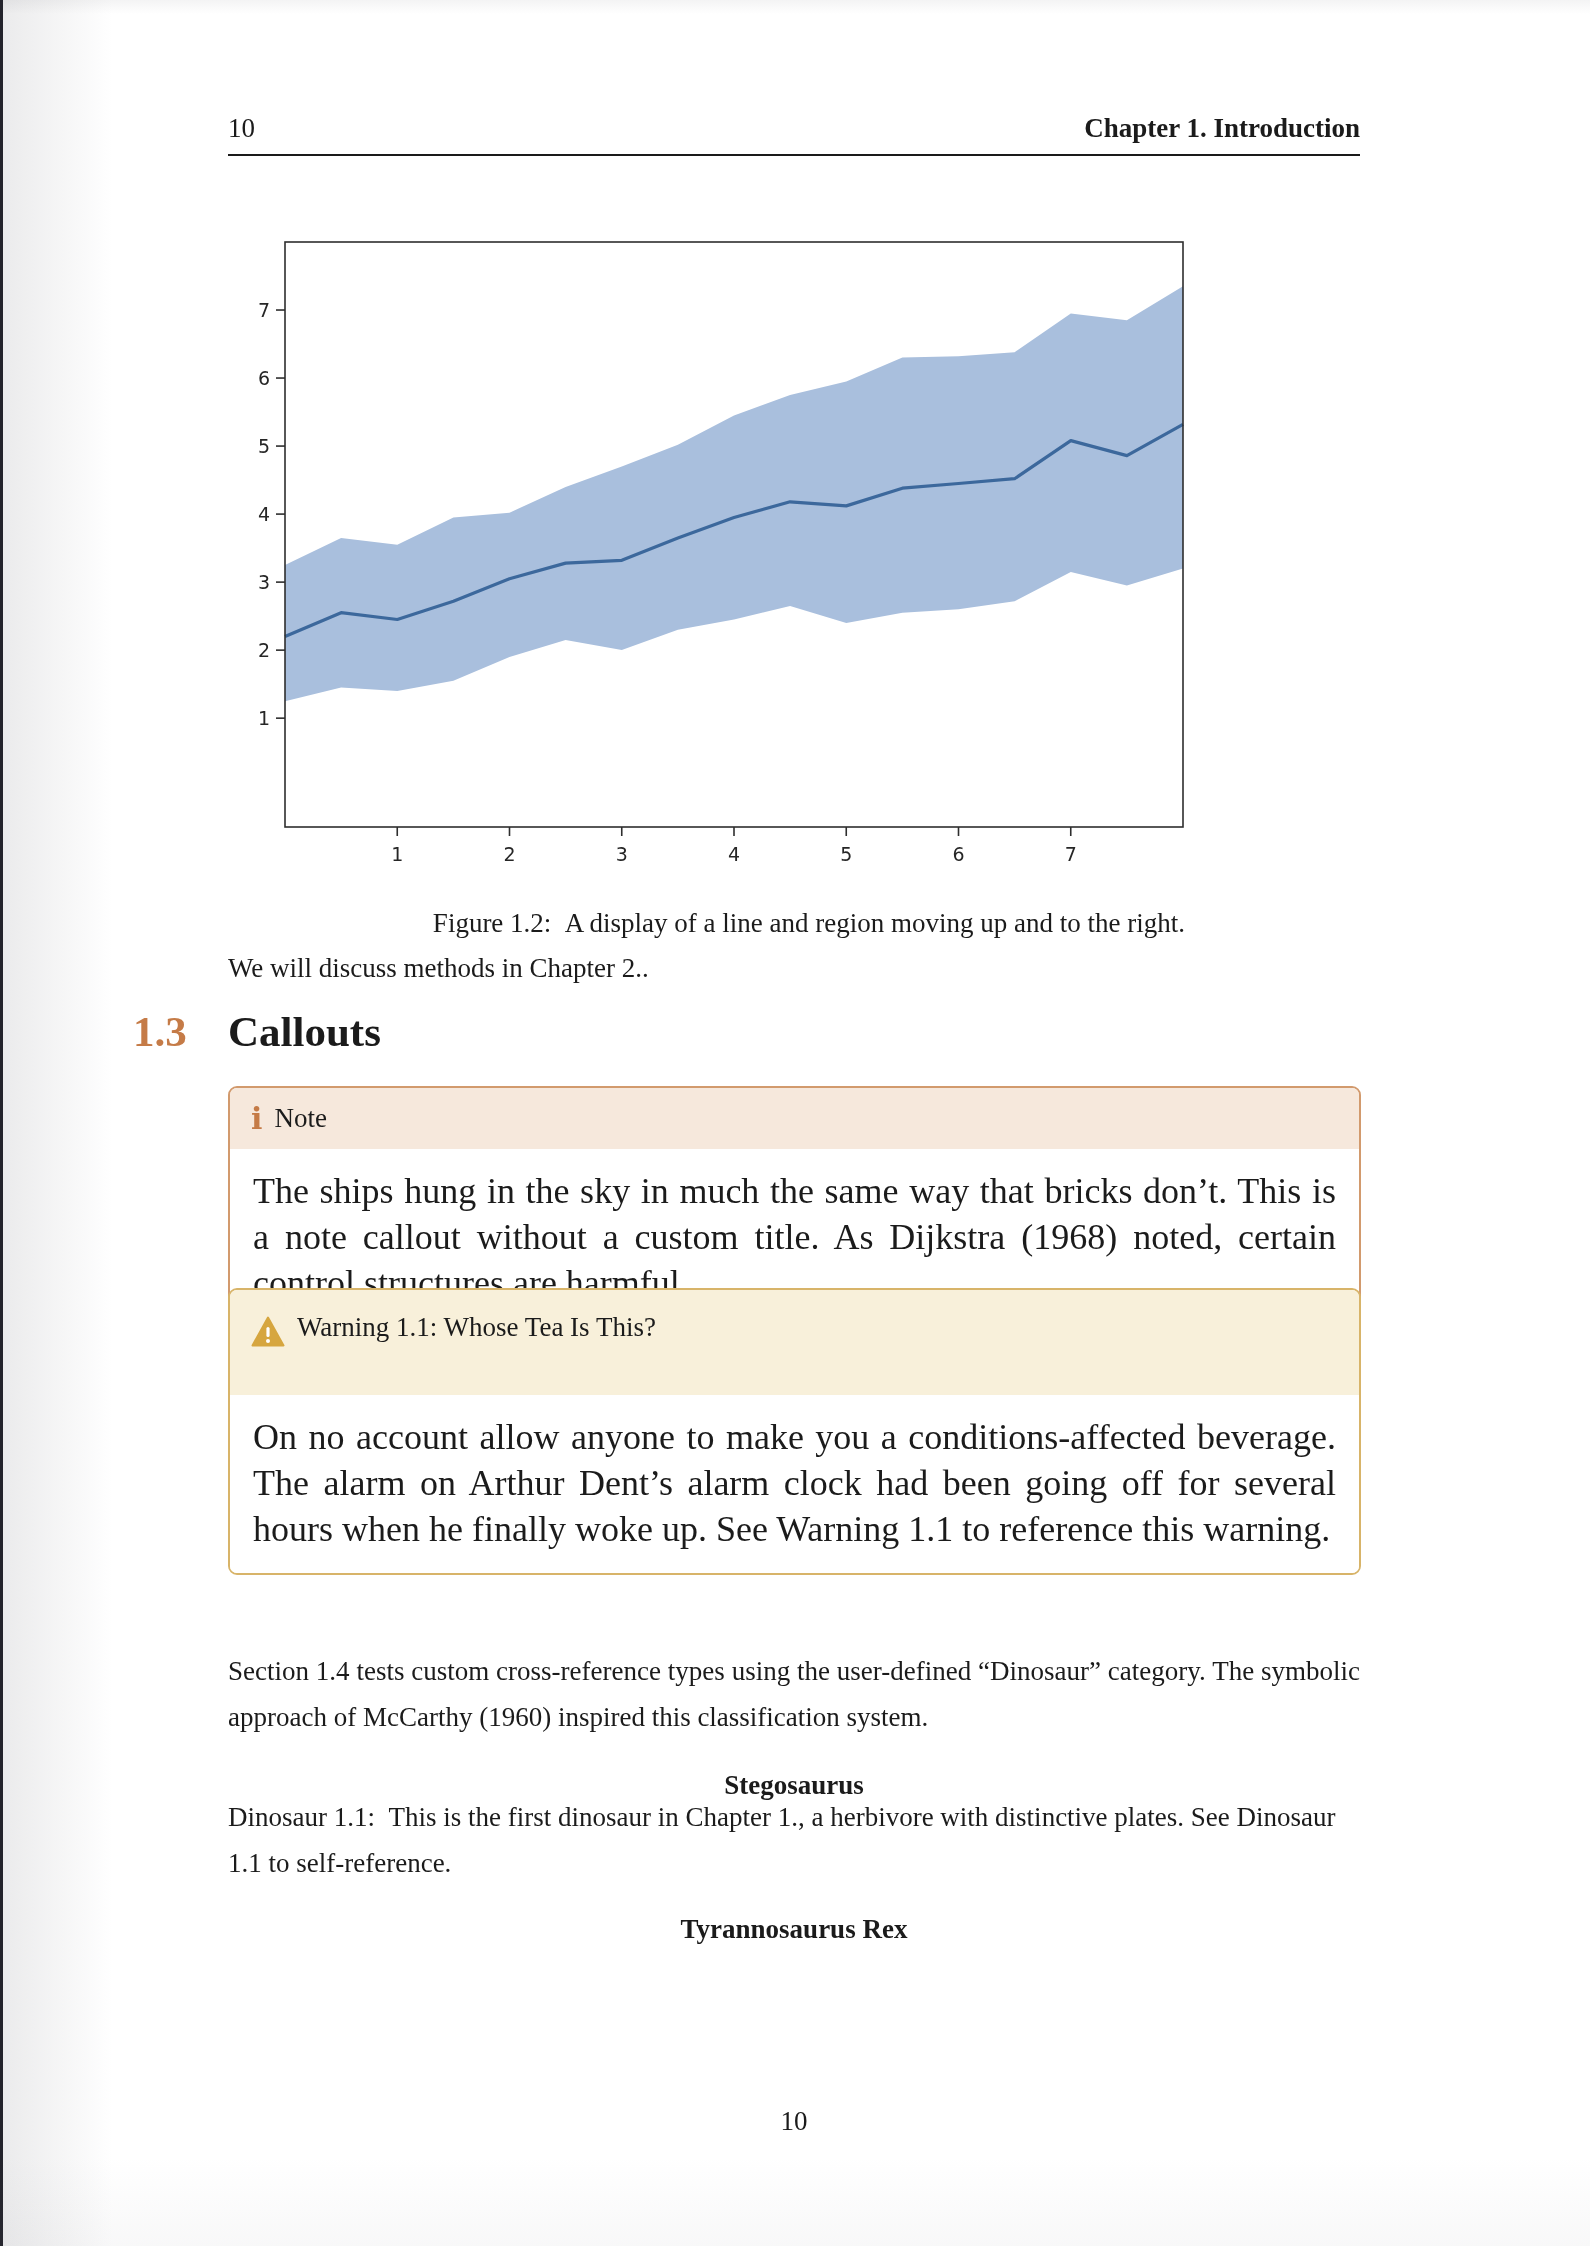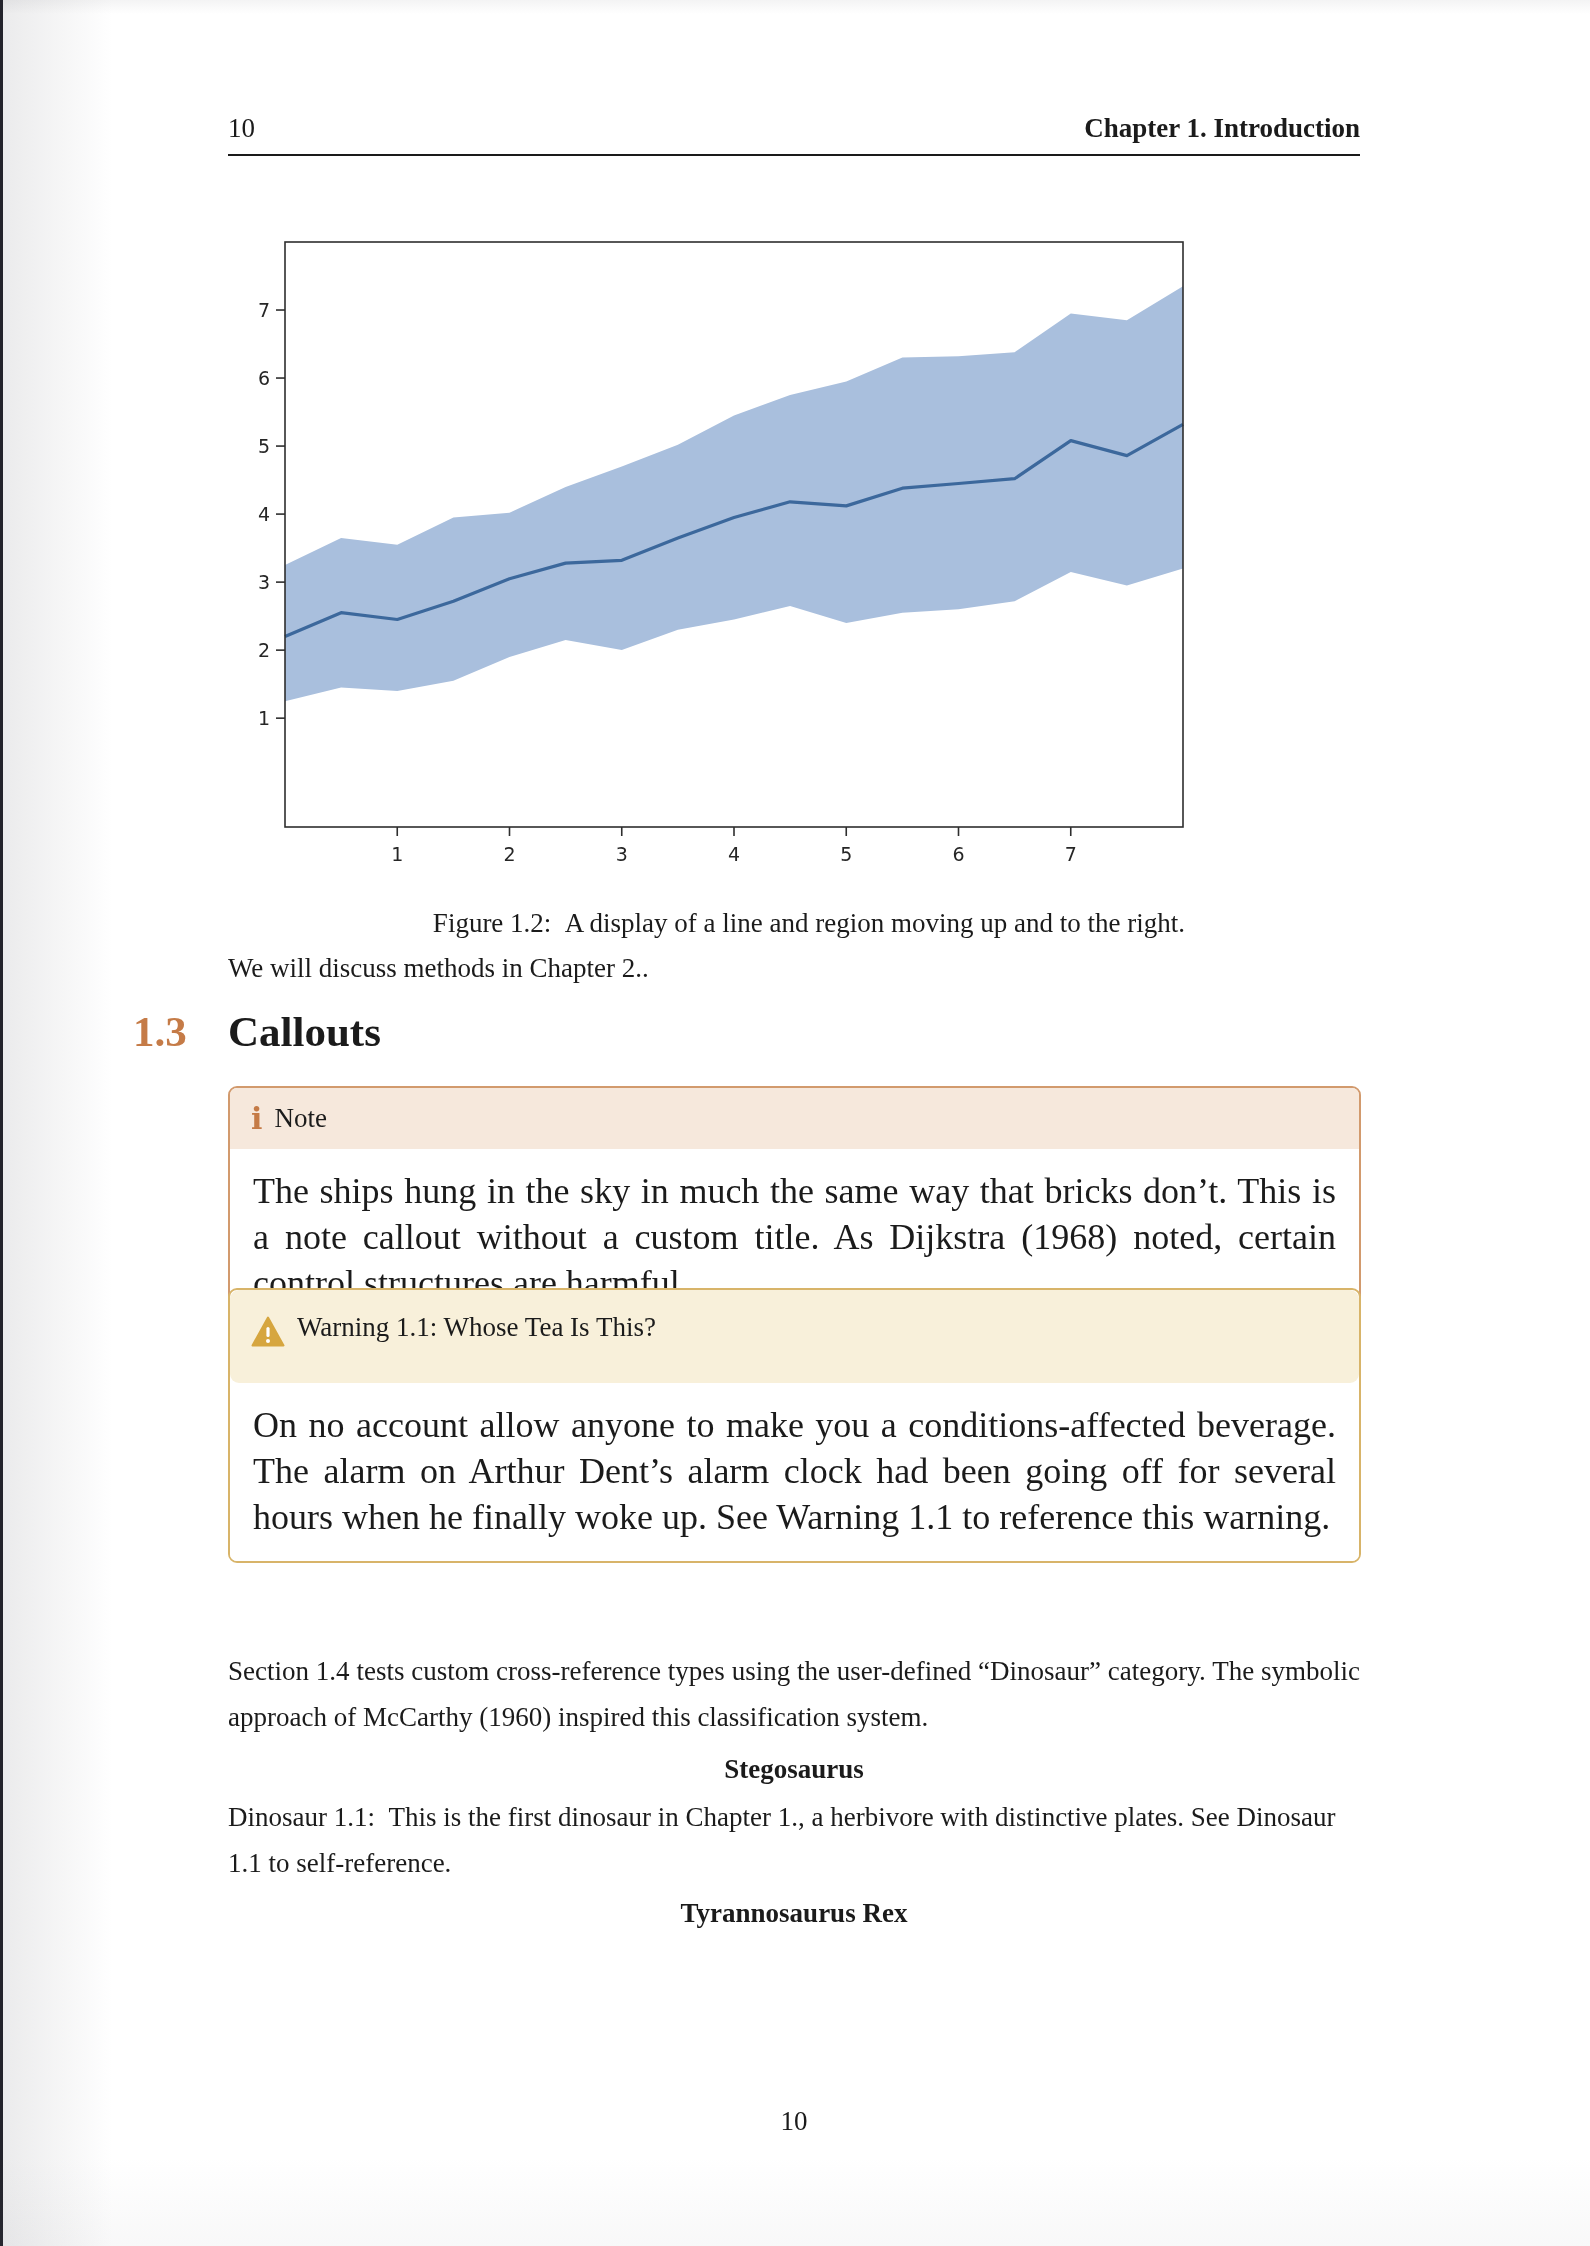--- a/index.html
+++ b/index.html
@@ -46,40 +46,40 @@
     position:absolute;left:228px;width:1133px;box-sizing:border-box;
     border-radius:9px;background:#fff;overflow:hidden;
   }
   #callout-note{top:1086px;border:2px solid var(--note-border,#d29a6d);}
   #callout-warning{top:1288px;border:2px solid var(--warning-border,#d8b469);}
   .callout-header{
     display:flex;align-items:center;gap:12px;
     font-size:27px;padding:15px 21px;
   }
   #callout-note .callout-header{background:var(--note-header-bg,#f6e8dc);}
-  #callout-warning .callout-header{background:var(--warning-header-bg,#f8f0da);padding:22px 21px 36px 21px;align-items:flex-start;border-radius:9px;}
+  #callout-warning .callout-header{background:var(--warning-header-bg,#f8f0da);padding:22px 21px 48px 21px;align-items:flex-start;}
   .callout-body{
     font-size:36px;line-height:46px;text-align:justify;
     padding:19px 23px 21px 23px;background:#fff;
   }
   .info-glyph{
     font-family:"DejaVu Serif", serif;font-weight:bold;font-style:normal;
     color:var(--accent,#c57b47);font-size:30px;line-height:1;
   }
   .warn-svg{width:34px;height:31px;flex:0 0 auto;margin-top:4px;}
 
   .body-par{
     position:absolute;left:228px;width:1132px;
     font-size:27px;line-height:46px;text-align:justify;
   }
   #dino-intro{top:1648px;}
 
   .dino-heading{
     position:absolute;left:228px;width:1132px;text-align:center;
-    font-size:27px;font-weight:bold;
+    font-size:27px;font-weight:bold;margin-top:16px;
   }
   .dino-text{
     position:absolute;left:228px;width:1132px;text-align:left;
     font-size:27px;line-height:46px;white-space:pre-line;
   }
   #dino1-heading{top:1754px;}
   #dino1-text{top:1794px;}
   #dino2-heading{top:1898px;}
   #dino2-text{top:1938px;}
 

